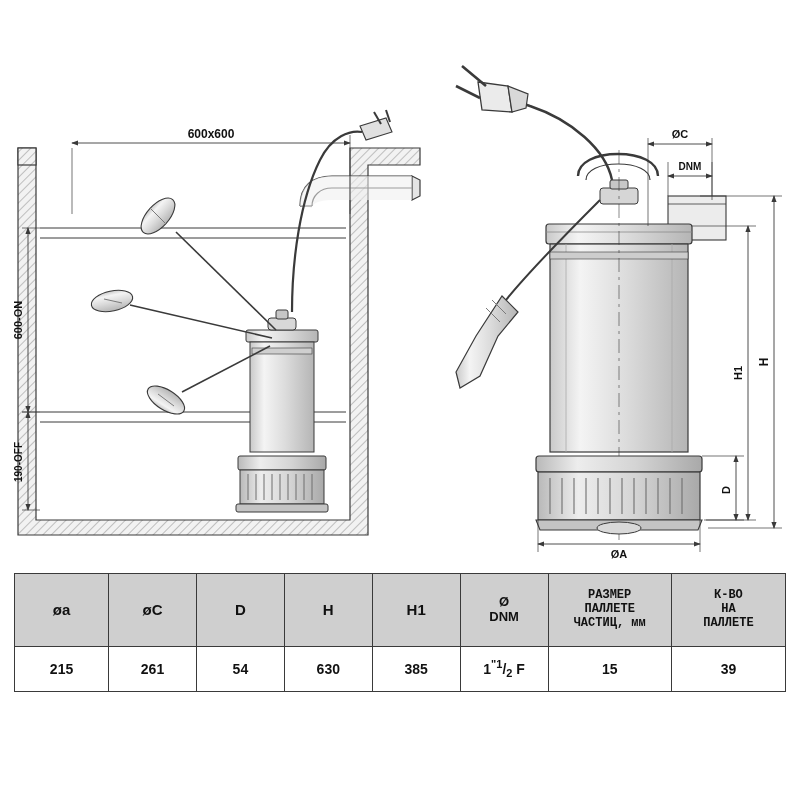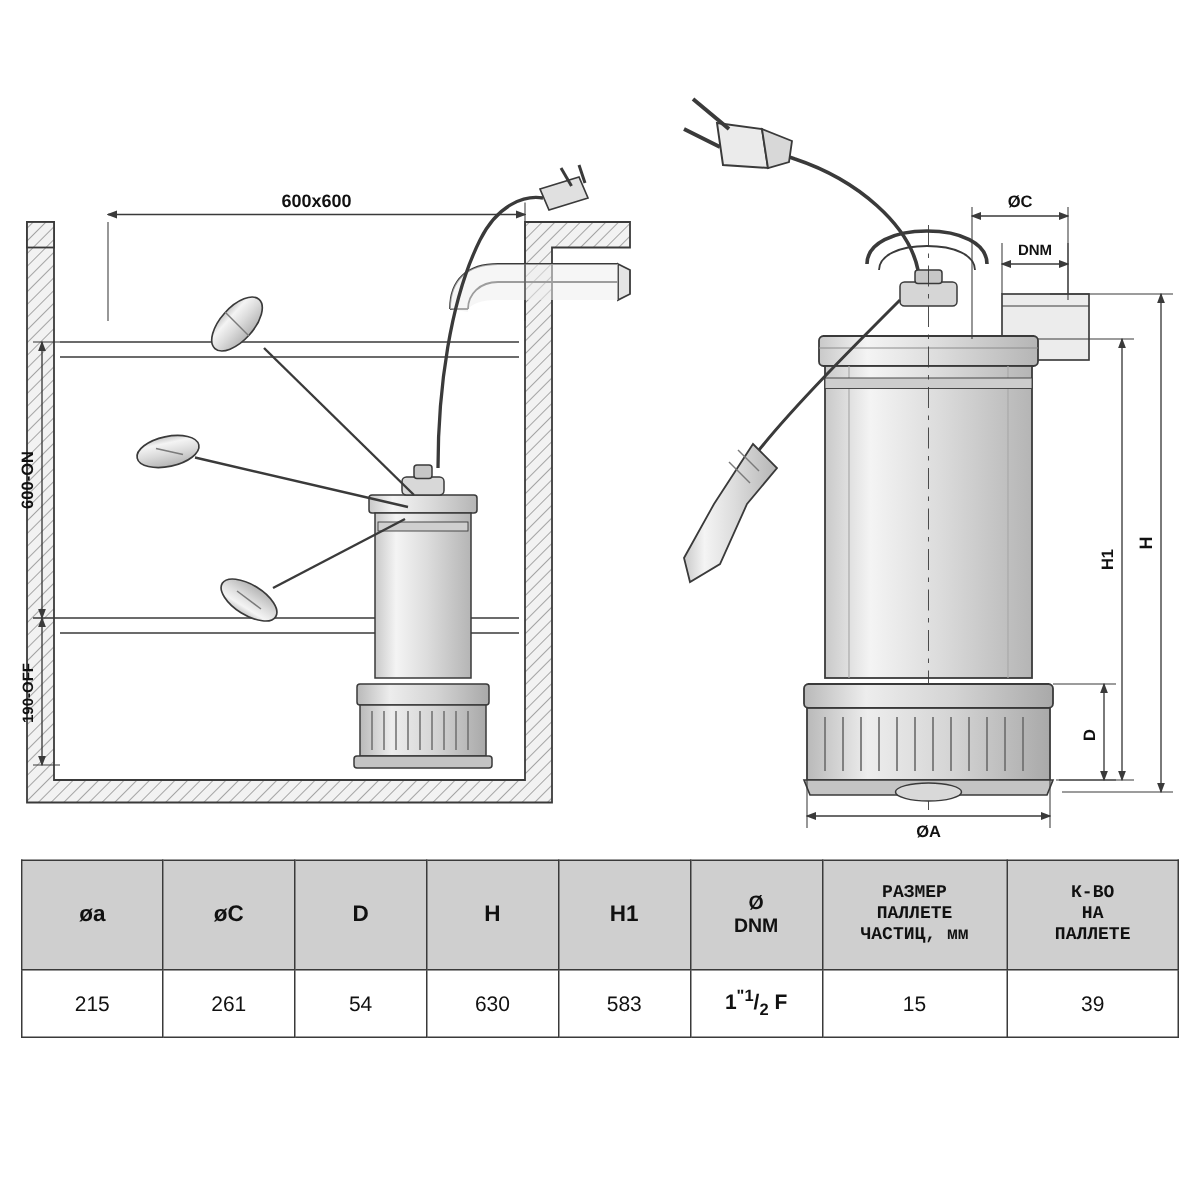--- a/index.html
+++ b/index.html
@@ -36,21 +36,21 @@
     height:68px;
     font-weight:bold;
     line-height:1.15;
     padding:2px 3px;
   }
   thead th.plain{font-weight:bold;font-size:15px;}
   tbody td{
     background:#ffffff;
     height:42px;
     font-size:14px;
-    font-weight:normal;
+    font-weight:bold;
   }
   .dnm-cell{line-height:1.2;font-size:14px;font-weight:bold;}
   .frac{font-size:11px;vertical-align:super;}
   .frac2{font-size:11px;vertical-align:sub;}
   .small-head{font-size:12px;font-family:Liberation Mono, monospace;}
 </style>
 </head>
 <body>
 
 <div class="page">
@@ -305,21 +305,21 @@
             <div>ПАЛЛЕТЕ</div>
           </th>
         </tr>
       </thead>
       <tbody>
         <tr>
           <td>215</td>
           <td>261</td>
           <td>54</td>
           <td>630</td>
-          <td>583</td>
+          <td>385</td>
           <td class="dnm-cell">
             <span>1</span><span class="frac">"</span><span class="frac">1</span><span>/</span><span class="frac2">2</span>&nbsp;<span>F</span>
           </td>
           <td>15</td>
           <td>39</td>
         </tr>
       </tbody>
     </table>
   </div>
 

